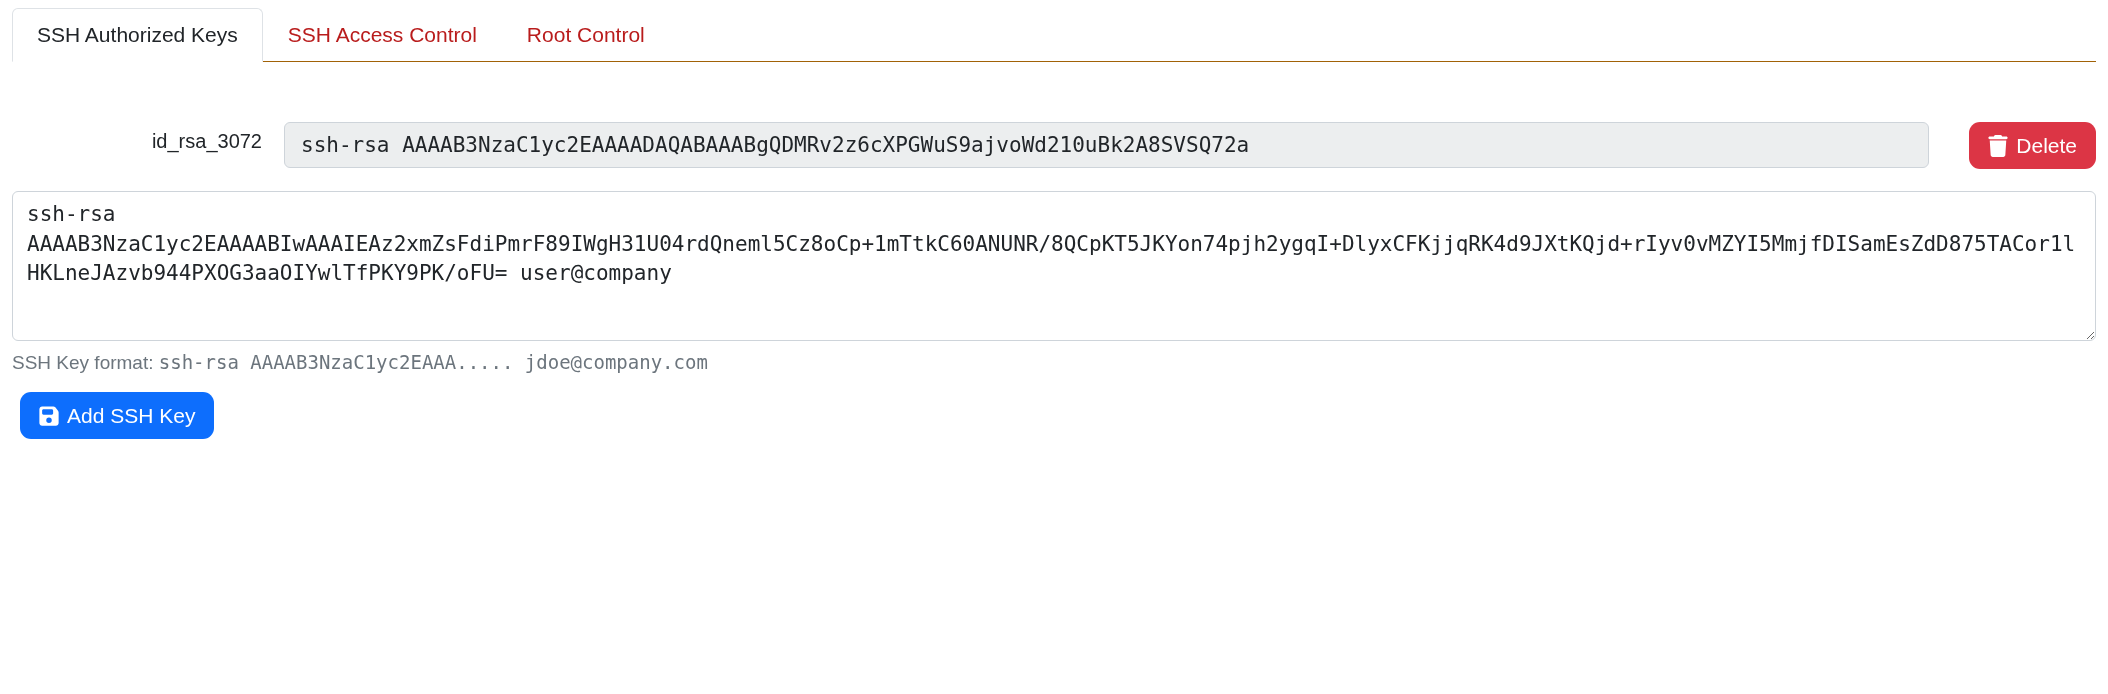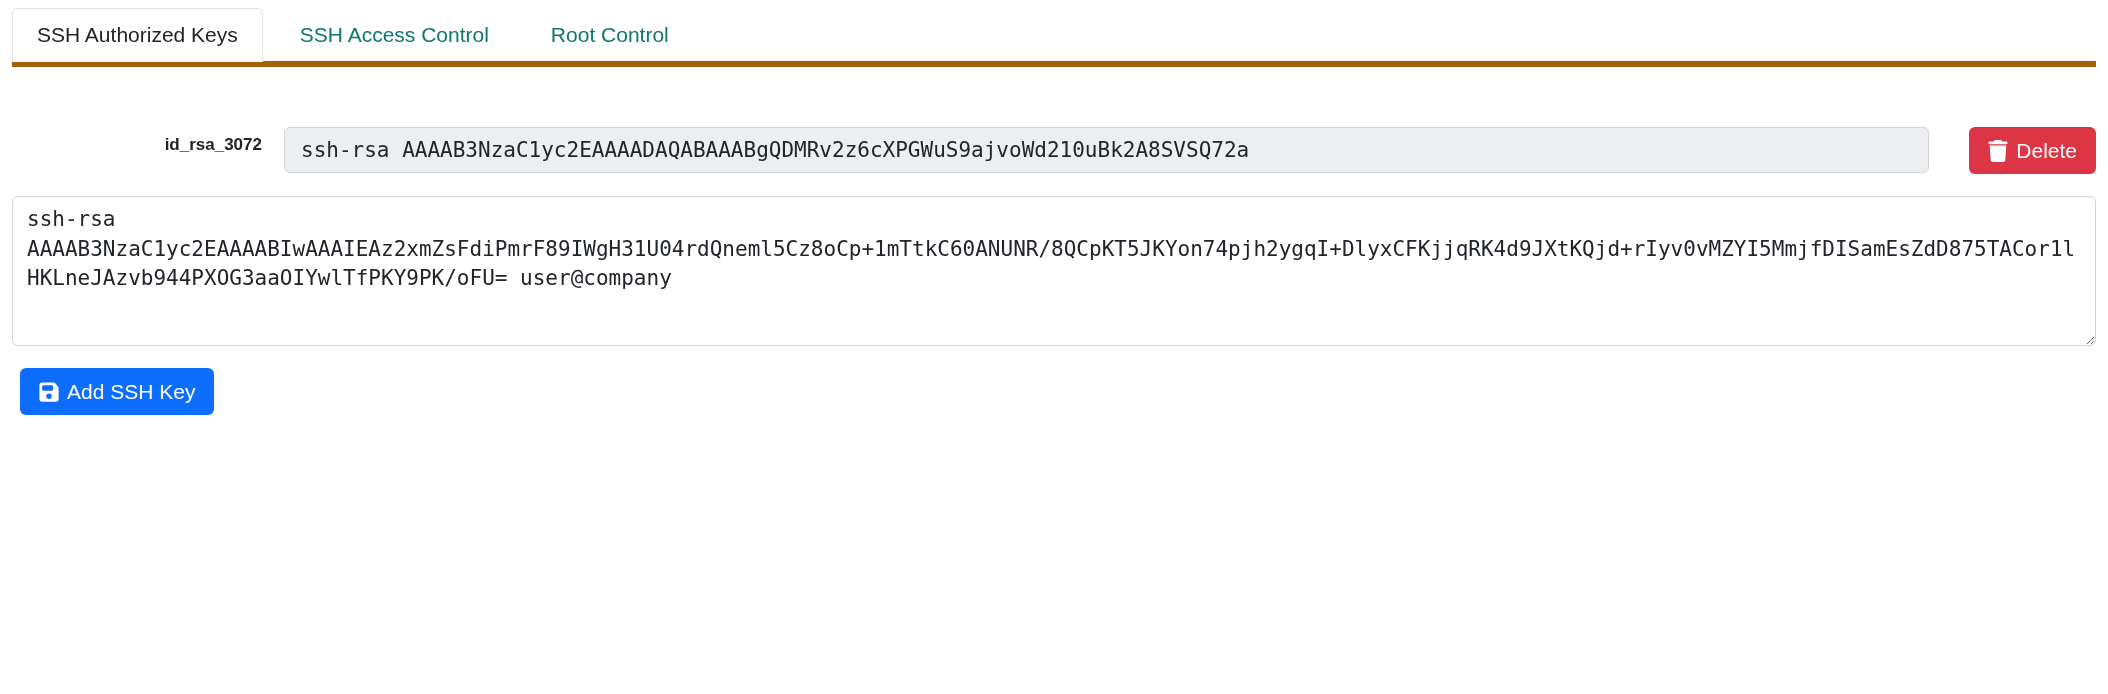--- a/index.html
+++ b/index.html
@@ -5,53 +5,53 @@
   * { box-sizing: border-box; margin: 0; padding: 0; }
   body {
     font-family: -apple-system, BlinkMacSystemFont, "Segoe UI", Helvetica, Arial, sans-serif;
     font-size: 16px;
     color: #212529;
     background: #fff;
     padding: 8px 12px 20px;
   }
   .tabs {
     display: flex;
-    border-bottom: 6px solid #a16207;
-    gap: 12px;
+    border-bottom: 1px solid #a16207;
+    gap: 0;
   }
   .tab {
     padding: 14px 24px;
     font-size: 21px;
     cursor: pointer;
     border: 1px solid transparent;
     border-top-left-radius: 6px;
     border-top-right-radius: 6px;
     margin-bottom: -1px;
-    color: #0f766e;
+    color: #b91c1c;
     background: transparent;
   }
   .tab.active {
     color: #212529;
     border-color: #dee2e6 #dee2e6 #fff;
     background: #fff;
   }
   .content {
     padding-top: 60px;
   }
   .form-row {
     display: flex;
     align-items: flex-start;
     margin-bottom: 22px;
     gap: 22px;
   }
   .label-col {
     width: 250px;
     text-align: right;
-    font-weight: 700;
-    font-size: 17px;
+    font-weight: 400;
+    font-size: 20px;
     padding-top: 8px;
     flex-shrink: 0;
   }
   .field-col {
     flex: 1;
     min-width: 0;
   }
   .action-col {
     flex-shrink: 0;
     margin-left: 18px;
@@ -67,21 +67,21 @@
     overflow: hidden;
     white-space: nowrap;
     text-overflow: clip;
   }
   .btn {
     display: inline-flex;
     align-items: center;
     gap: 8px;
     padding: 10px 18px;
     font-size: 21px;
-    border-radius: 6px;
+    border-radius: 11px;
     border: 1px solid transparent;
     cursor: pointer;
     line-height: 1.2;
   }
   .btn-danger {
     background: #dc3545;
     color: #fff;
   }
   .btn-primary {
     background: #0d6efd;
@@ -135,20 +135,23 @@
             <path d="M135.2 17.7L128 32H32C14.3 32 0 46.3 0 64s14.3 32 32 32h384c17.7 0 32-14.3 32-32s-14.3-32-32-32h-96l-7.2-14.3C307.4 6.8 296.3 0 284.2 0H163.8c-12.1 0-23.2 6.8-28.6 17.7zM416 128H32l21.2 339c1.6 25.3 22.6 45 47.9 45h245.8c25.3 0 46.3-19.7 47.9-45L416 128z"></path>
           </svg>
         <span>Delete</span>
       </button>
     </div>
   </div>
 
   <div class="form-row">
     <div class="field-col">
       <textarea class="key-input" style="">ssh-rsa AAAAB3NzaC1yc2EAAAABIwAAAIEAz2xmZsFdiPmrF89IWgH31U04rdQneml5Cz8oCp+1mTtkC60ANUNR/8QCpKT5JKYon74pjh2ygqI+DlyxCFKjjqRK4d9JXtKQjd+rIyv0vMZYI5MmjfDISamEsZdD875TACor1lHKLneJAzvb944PXOG3aaOIYwlTfPKY9PK/oFU= user@company</textarea>
+      <div class="hint">
+        <span>SSH Key format: </span><span class="mono">ssh-rsa AAAAB3NzaC1yc2EAAA..... jdoe@company.com</span>
+      </div>
       <div class="add-row">
         <button class="btn btn-primary">
           <svg class="icon-svg" viewBox="0 0 448 512" fill="currentColor">
               <path d="M64 32C28.7 32 0 60.7 0 96v320c0 35.3 28.7 64 64 64h320c35.3 0 64-28.7 64-64V173.3c0-17-6.7-33.3-18.7-45.3L370.7 50.7C358.7 38.7 342.4 32 325.4 32H64zm0 96c0-17.7 14.3-32 32-32h192c17.7 0 32 14.3 32 32v64c0 17.7-14.3 32-32 32H96c-17.7 0-32-14.3-32-32v-64zm160 160a64 64 0 1 1 0 128 64 64 0 1 1 0-128z"></path>
             </svg>
           <span>Add SSH Key</span>
         </button>
       </div>
     </div>
   </div>

